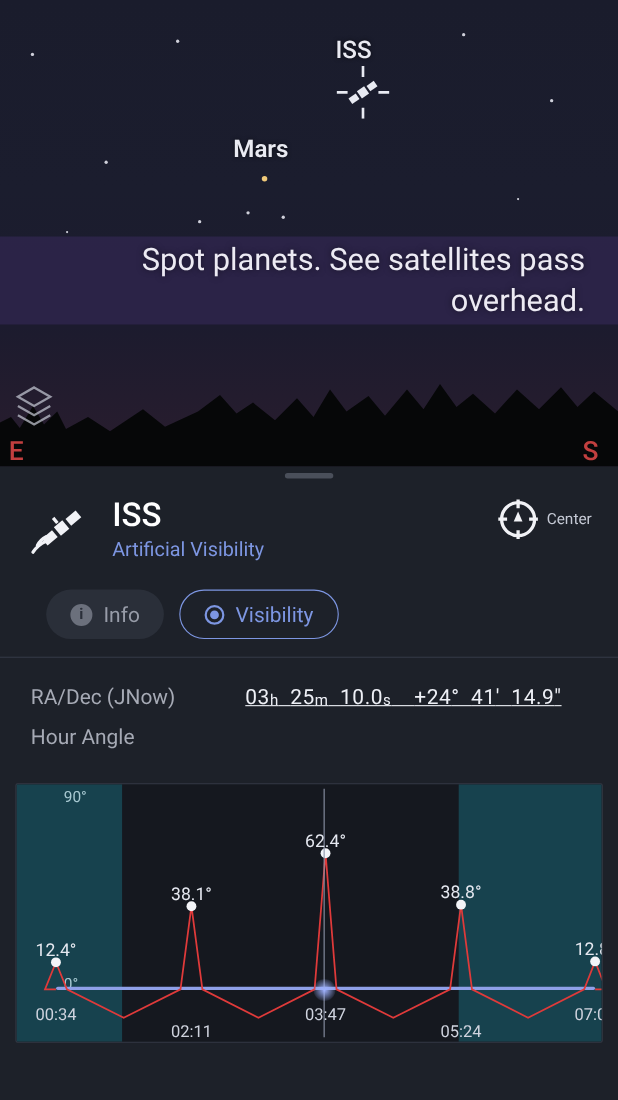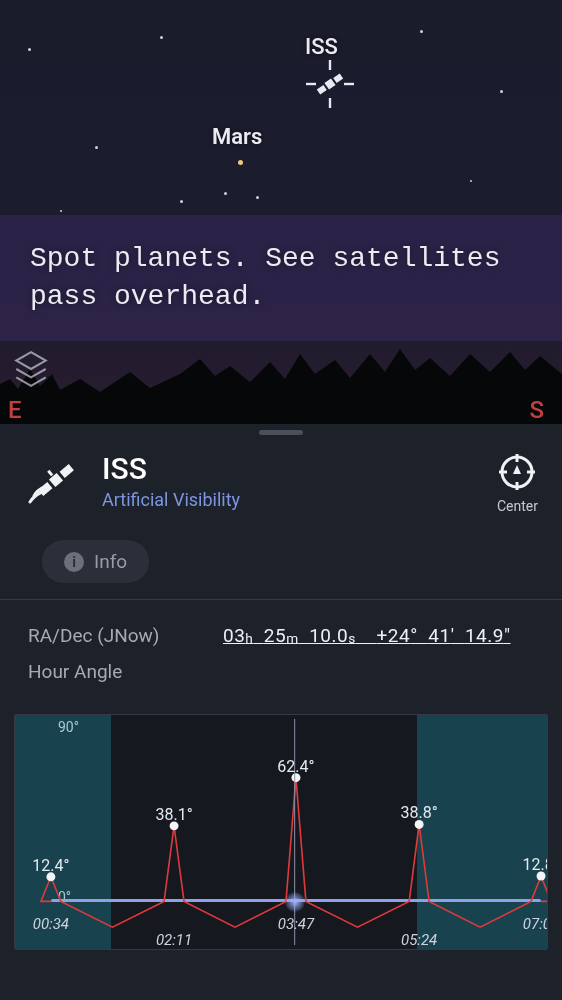--- a/index.html
+++ b/index.html
@@ -16,24 +16,24 @@
     position: absolute; border-radius: 50%; background: #cfd0da;
   }
   .sky-label {
     position: absolute; color: #e9eaf2; font-size: 22px; font-weight: 500;
     text-shadow: 0 0 4px rgba(0,0,0,.6);
   }
   .iss-reticle { position: absolute; width: 48px; height: 48px; display: flex; align-items: center; justify-content: center; }
   .iss-reticle svg { width: 48px; height: 48px; }
 
   .banner {
-    position: absolute; left: 0; right: 0; top: 215px; height: 126px;
+    position: absolute; left: 0; right: 0; top: 215px; height: 80px;
     background: rgba(56,42,92,.55);
     display: flex; align-items: center; justify-content: center;
-    text-align: left; padding: 0 30px; font-family: Liberation Mono, monospace;
+    text-align: right; padding: 0 30px;
   }
   .banner span {
     color: #eceaf3; font-size: 28px; font-weight: 400; line-height: 1.35;
     text-shadow: 0 0 6px rgba(0,0,0,.5);
   }
 
   .treeline {
     position: absolute; left: 0; right: 0; bottom: 0; height: 100px;
   }
   .treeline svg { width: 100%; height: 100%; display: block; }
@@ -60,21 +60,21 @@
 
   .sheet-header {
     display: flex; align-items: flex-start; gap: 18px;
     padding: 28px 24px 12px 28px;
   }
   .obj-icon { width: 56px; height: 56px; flex: none; display: flex; align-items: center; justify-content: center; }
   .obj-icon svg { width: 56px; height: 56px; }
   .obj-text { flex: 1; }
   .obj-title { color: #fff; font-size: 30px; font-weight: 500; line-height: 1.1; }
   .obj-sub { color: #7d96e2; font-size: 18px; margin-top: 4px; }
-  .center-btn { display: flex; flex-direction: column; align-items: center; gap: 6px; color: #c5c9d4; }
+  .center-btn { display: flex; align-items: center; gap: 6px; color: #c5c9d4; }
   .center-btn svg { width: 40px; height: 40px; }
   .center-btn span { font-size: 14px; }
 
   .tabs { display: flex; gap: 14px; padding: 14px 0 16px 42px; }
   .pill {
     display: inline-flex; align-items: center; gap: 10px;
     border-radius: 24px; padding: 10px 22px;
     font-size: 19px;
   }
   .pill-info {
@@ -103,21 +103,21 @@
   }
   .chart-twilight {
     position: absolute; top: 0; bottom: 0;
     background: rgba(26,118,136,.45);
   }
   .chart svg { position: absolute; inset: 0; width: 100%; height: 100%; }
   .axis-label { position: absolute; left: 6px; color: #a8c9d2; font-size: 14px; margin-left: 37px; }
   .y90 { top: 4px; }
   .y0 { bottom: 44px; }
   .peak-lbl { position: absolute; color: #e5e8f0; font-size: 16px; transform: translate(-50%, -100%); white-space: nowrap; }
-  .x-lbl { position: absolute; bottom: 2px; color: #cfd3de; font-size: 15px; transform: translateX(-50%); font-style: italic; }
+  .x-lbl { position: absolute; bottom: 2px; color: #cfd3de; font-size: 15px; transform: translateX(-50%); }
   .now-marker {
     position: absolute; width: 20px; height: 20px; border-radius: 50%;
     background: radial-gradient(circle, #9fb2ff 0%, rgba(159,178,255,.1) 70%);
     transform: translate(-50%, -50%);
   }
   .baseline { position: absolute; left: 36px; right: 6px; height: 3px; background: #8fa0e8; bottom: 47px; border-radius: 2px; }
 </style>
 </head>
 <body>
 
@@ -209,20 +209,24 @@
       </svg>
       <span>Center</span>
     </div>
   </div>
 
   <div class="tabs">
     <div class="pill pill-info">
       <span class="dot">i</span>
       <span>Info</span>
     </div>
+    <div class="pill pill-vis">
+      <span class="radio"></span>
+      <span>Visibility</span>
+    </div>
   </div>
 
   <div class="divider"></div>
 
   <div class="coords">
     <div class="row">
       <div class="label">RA/Dec (JNow)</div>
       <div class="val">
         <span>03</span><sub>h</sub>&nbsp;
         <span>25</span><sub>m</sub>&nbsp;

